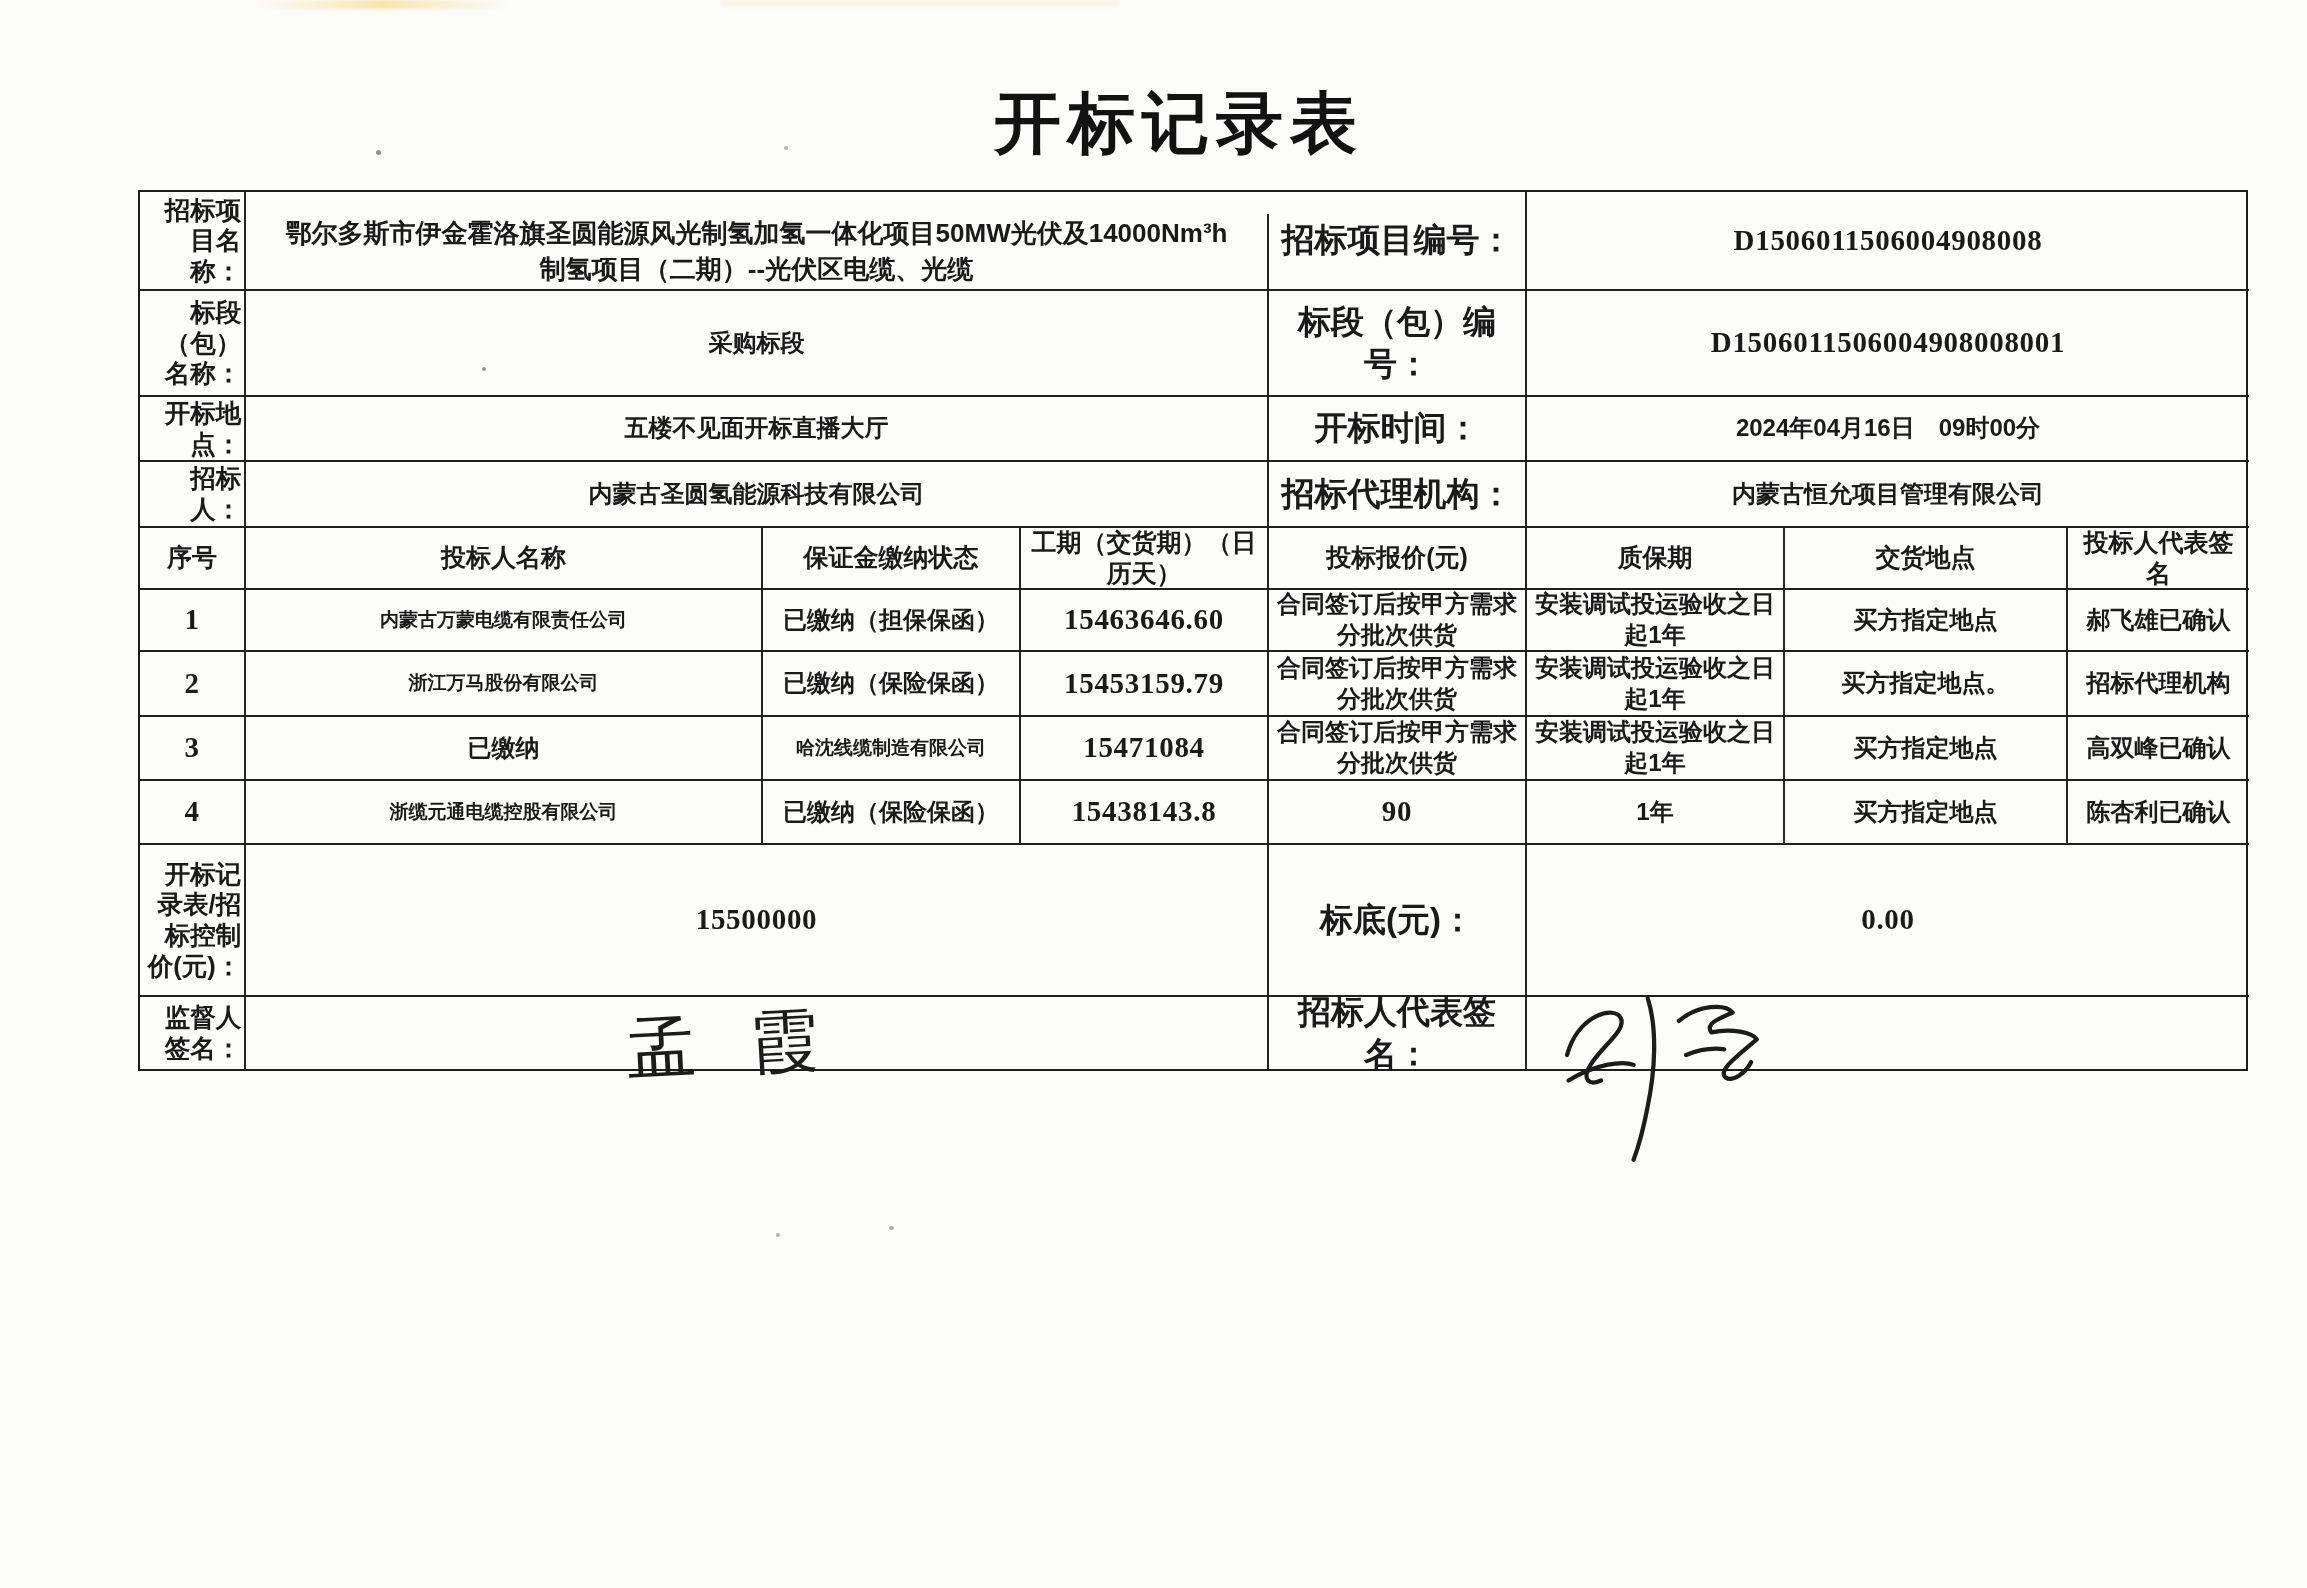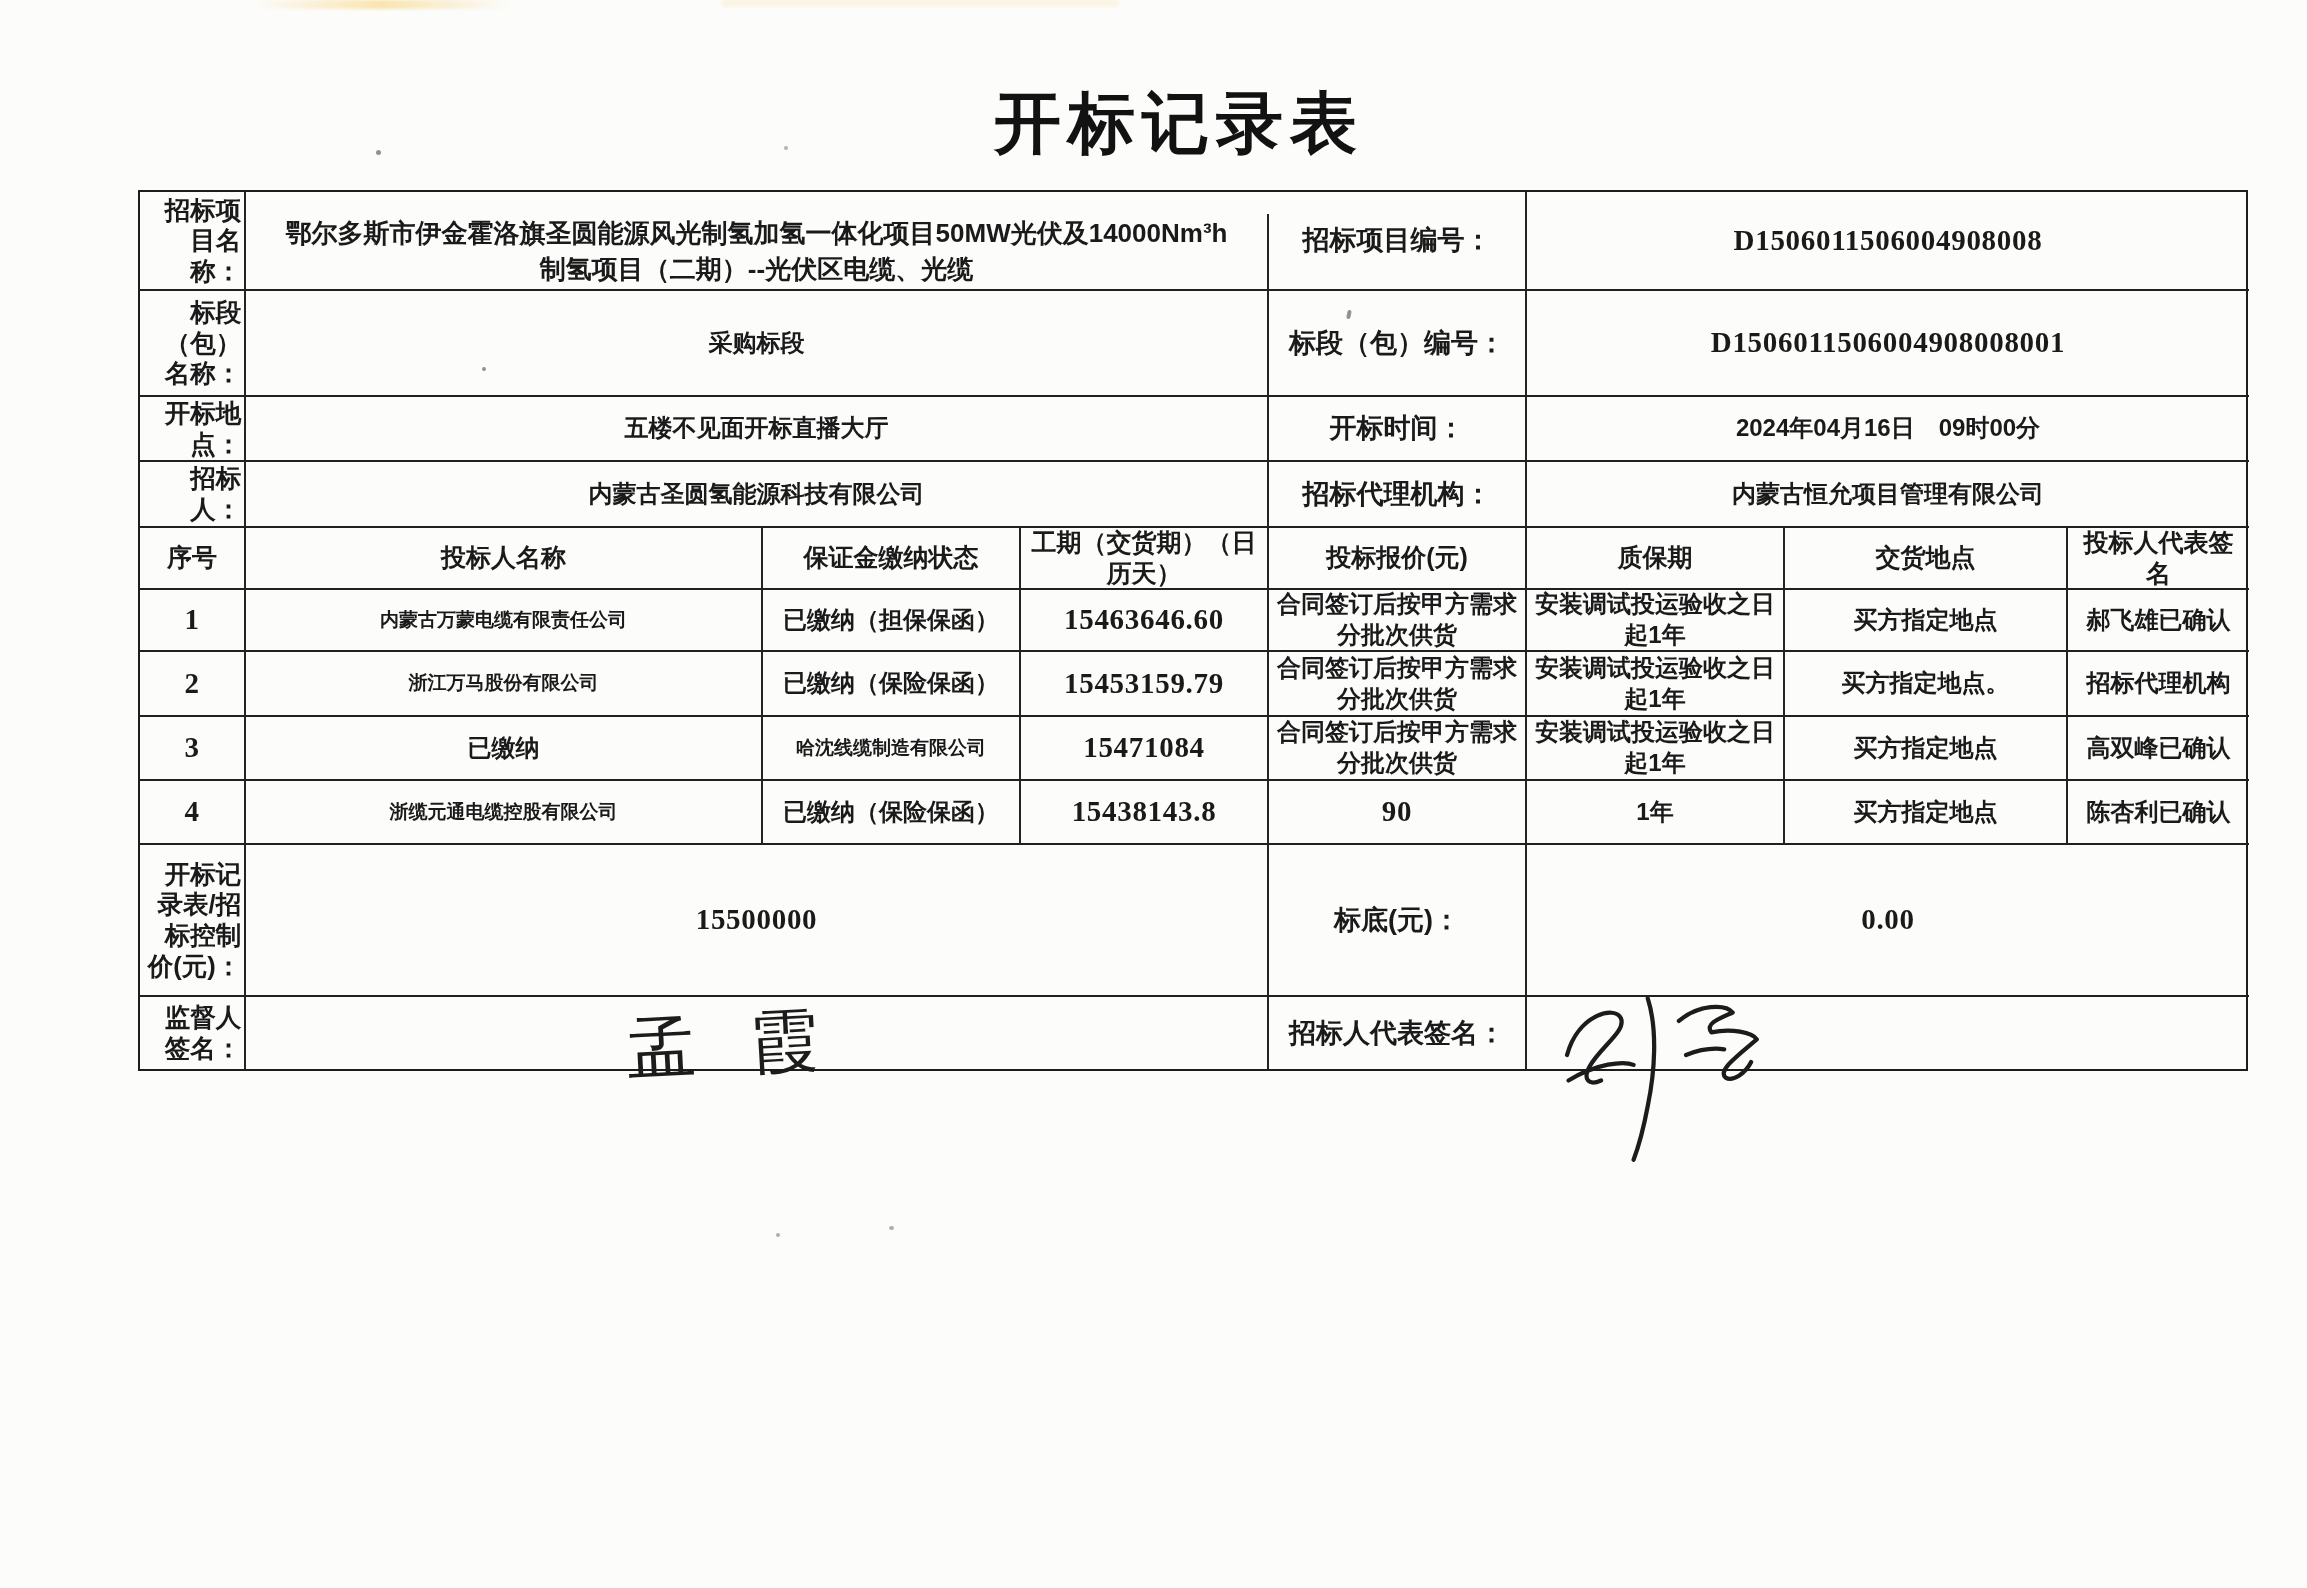--- a/index.html
+++ b/index.html
@@ -49,21 +49,21 @@
   }
   .v3{grid-column:span 3;}
   .lastcol{border-right:none;}
   .lastrow{border-bottom:none;}
   .lbl{
     justify-content:flex-start;text-align:right;
     padding:2.8px 2.8px 2.8px 7px;
     font-size:25.5px;font-weight:700;line-height:1.2;
     word-break:break-all;align-items:center;
   }
-  .lbl2{font-size:27px;font-weight:700;}
+  .lbl2{font-size:33px;font-weight:700;}
   .projname{font-size:26px;font-weight:700;line-height:1.35;padding:4.2px 28px;margin-top:22px;}
   .num{
     font-family:"Liberation Serif","DejaVu Serif",serif;
     font-size:29px;font-weight:600;letter-spacing:0.7px;
   }
   .hdr{font-size:25px;font-weight:700;line-height:1.25;}
   .bidname{font-size:19px;}
   .sigcell{overflow:visible;}
   .handwriting{
     position:absolute;left:50%;top:4.2px;

